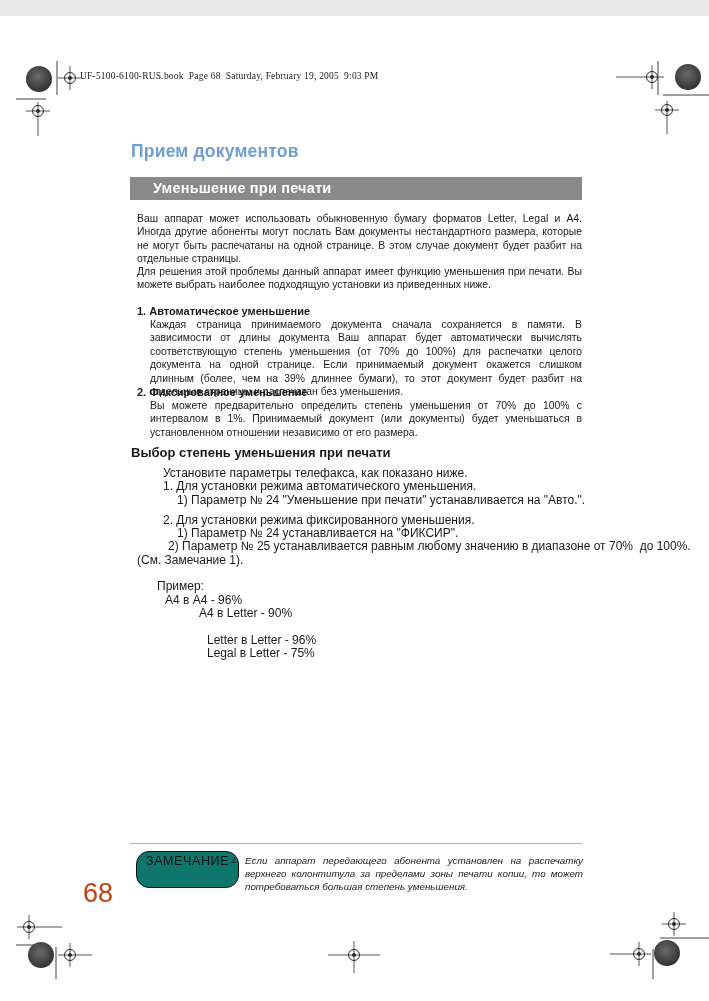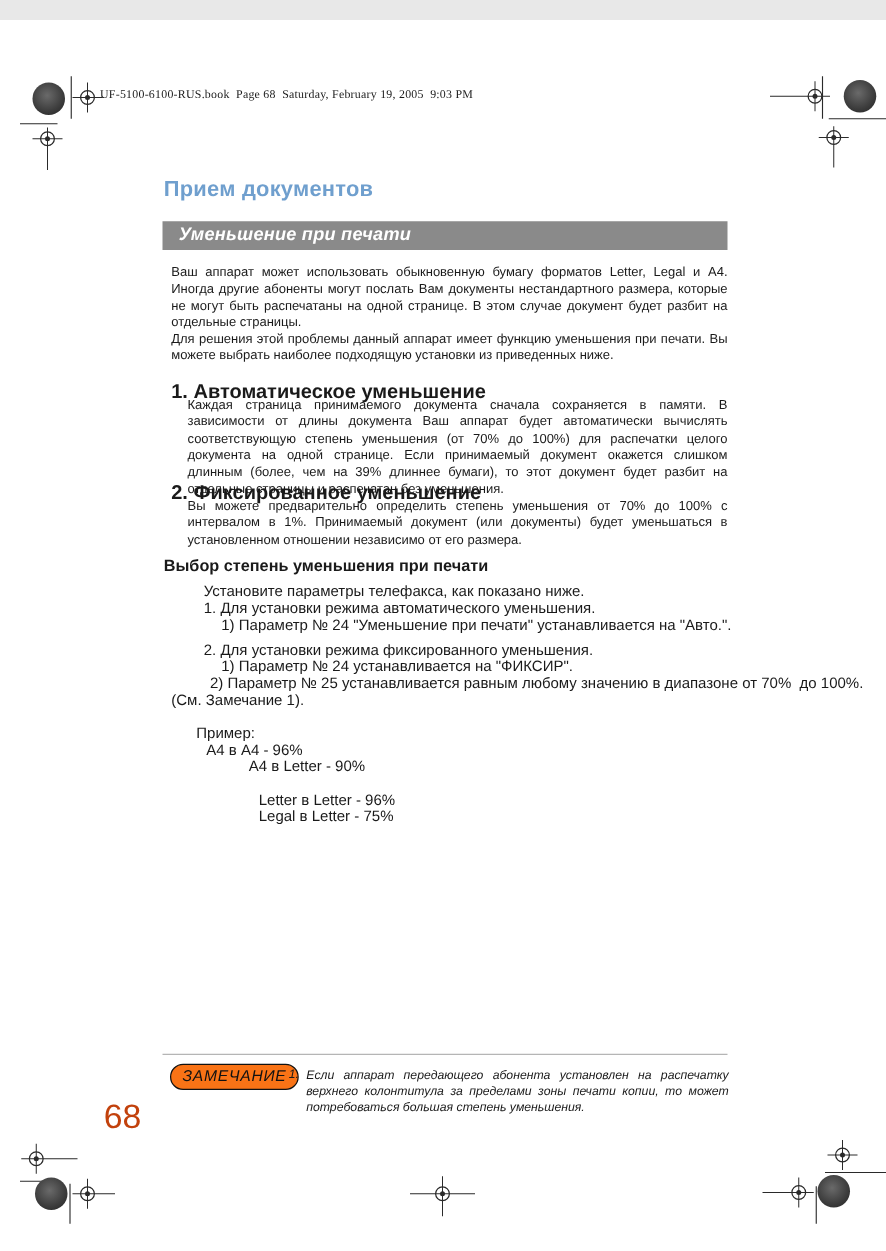--- a/index.html
+++ b/index.html
@@ -14,48 +14,47 @@
     font-size:9.5px;color:#1a1a1a;letter-spacing:.2px;white-space:pre;
   }
   .chapter-title{
     left:131px;top:125px;font-size:17.5px;font-weight:bold;color:#6f9fce;
     letter-spacing:.2px;
   }
   .banner{
     left:130px;top:161px;width:452px;height:23px;background:#8a8a8a;
   }
   .banner span{
-    display:block;padding-left:13px;font-size:14.5px;font-weight:bold;
-    color:#ffffff;line-height:23px;letter-spacing:.2px;font-style:italic;
+    display:block;padding-left:23px;font-size:14.5px;font-weight:bold;
+    color:#ffffff;line-height:23px;letter-spacing:.2px;
   }
   .body-text{font-size:10.4px;line-height:13.4px;text-align:justify;}
   .p1{left:137px;top:196px;width:445px;}
   .p2{left:137px;top:249px;width:445px;}
-  .item-title{font-size:16px;font-weight:bold;}
+  .item-title{font-size:11px;font-weight:bold;}
   .it1{left:137px;top:289px;}
   .ib1{left:150px;top:302px;width:432px;}
   .it2{left:137px;top:370px;}
   .ib2{left:150px;top:383px;width:432px;}
   .subsection{left:131px;top:429px;font-size:13px;font-weight:bold;}
   .instructions{left:137px;top:451px;font-size:12px;}
   .il{line-height:13.3px;white-space:pre;}
   .i0{padding-left:0;}
   .i26{padding-left:26px;}
   .i31{padding-left:31px;}
   .i40{padding-left:40px;}
   .i70{padding-left:70px;}
   .gap7{margin-top:7px;}
   .ex-a{margin-left:8px;}
   .ex-b{margin-left:42px;}
   .note-rule{left:130px;top:827px;width:452px;height:1px;background:#b5b5b5;}
   .note-label{
     left:136px;top:835px;border:1.6px solid #111;border-radius:13px;
-    padding:2px 9px 3px 9px;font-size:12.5px;letter-spacing:.6px;color:#111;
-    background:#f97316;
-    font-style:italic;
+    padding:2px 9px 19px 9px;font-size:12.5px;letter-spacing:.6px;color:#111;
+    background:#0f766e;
   }
   .note-num{left:231px;top:838px;font-size:9.8px;font-style:italic;}
   .note-text{
     left:245px;top:838px;width:338px;font-size:9.8px;font-style:italic;
     line-height:13px;text-align:justify;
   }
   .page-number{left:83px;top:862px;font-size:27px;color:#c2410c;}
   svg.marks{position:absolute;left:0;top:0;pointer-events:none;}
 </style>
 </head>

